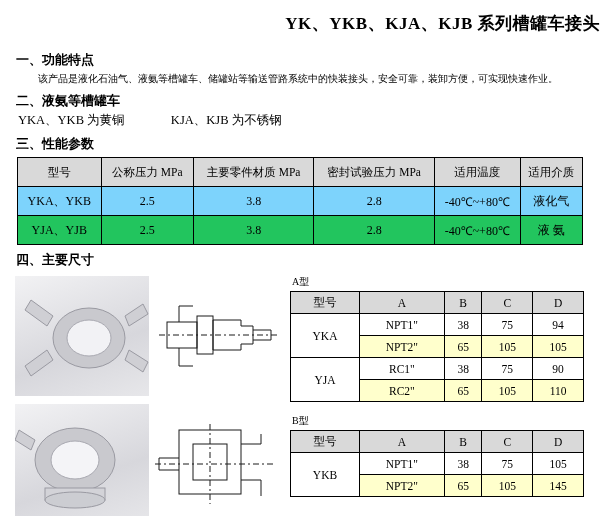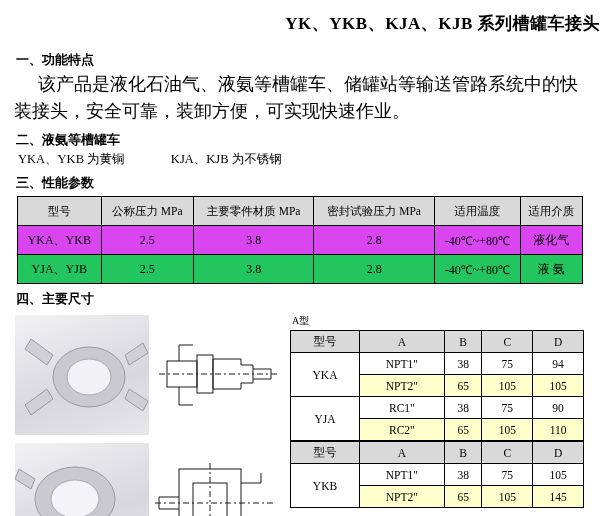--- a/index.html
+++ b/index.html
@@ -22,21 +22,21 @@
     font-family:"Liberation Serif", serif;
   }
 
   .section-head{
     color:#000000;
     font-weight:bold;
     font-size:13px;
     margin:6px 0 2px 16px;
   }
   .para{
-    font-size:18px;
+    font-size:10px;
     line-height:1.5;
     margin:0 14px 0 14px;
     text-indent:24px;
   }
   .mat-line{
     font-size:12.5px;
     margin:2px 0 0 18px;
   }
   .mat-line .gap{display:inline-block;width:40px;}
 
@@ -47,21 +47,21 @@
     width:566px;
     font-size:12px;
   }
   .perf td{
     border:1px solid #000;
     text-align:center;
     padding:4px 2px;
     height:20px;
   }
   .perf .hdr td{background:#d9d9d9;font-size:11.5px;}
-  .perf .r1 td{background:#d946ef;}
+  .perf .r1 td{background:#7dd3fc;}
   .perf .r2 td{background:#22c55e;}
 
   
   .dim-wrap{
     position:relative;
     margin-top:6px;
   }
   .img-col{
     position:absolute;left:14px;top:0;width:268px;
   }
@@ -245,20 +245,21 @@
         </tr>
         <tr class="alt">
           <td>RC2"</td>
           <td>65</td>
           <td>105</td>
           <td>110</td>
         </tr>
       </tbody>
         </table>
 
+      <div class="tab-label" style="margin-top:12px;">B型</div>
       <table class="dim">
         <tbody>
             <tr class="hdr">
           <td class="modelcell">型号</td>
           <td>A</td>
           <td>B</td>
           <td>C</td>
           <td>D</td>
         </tr>
         <tr>

